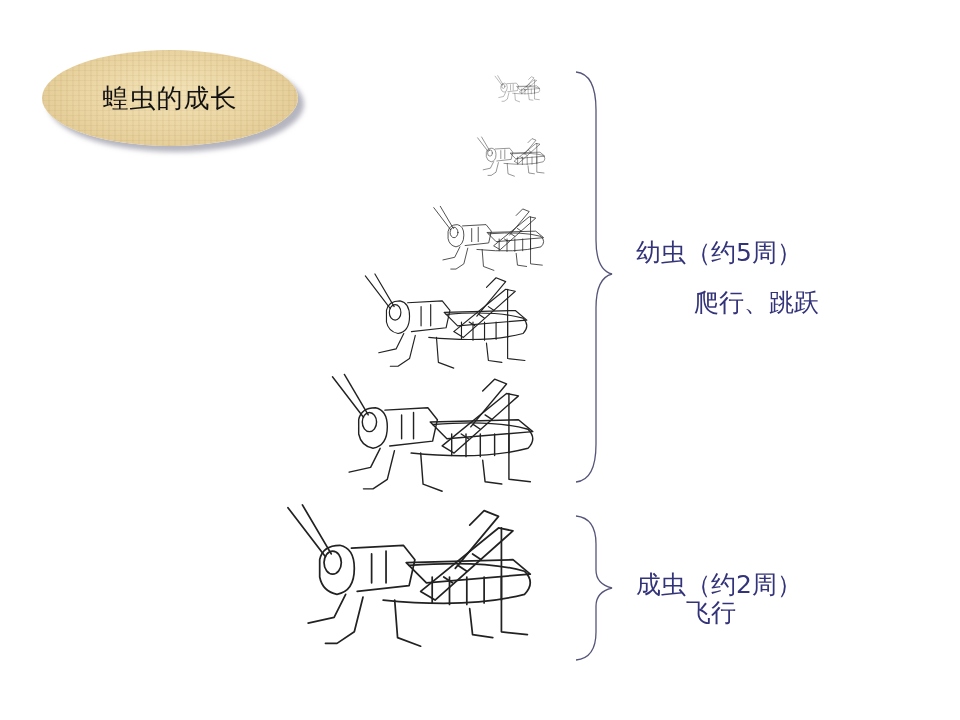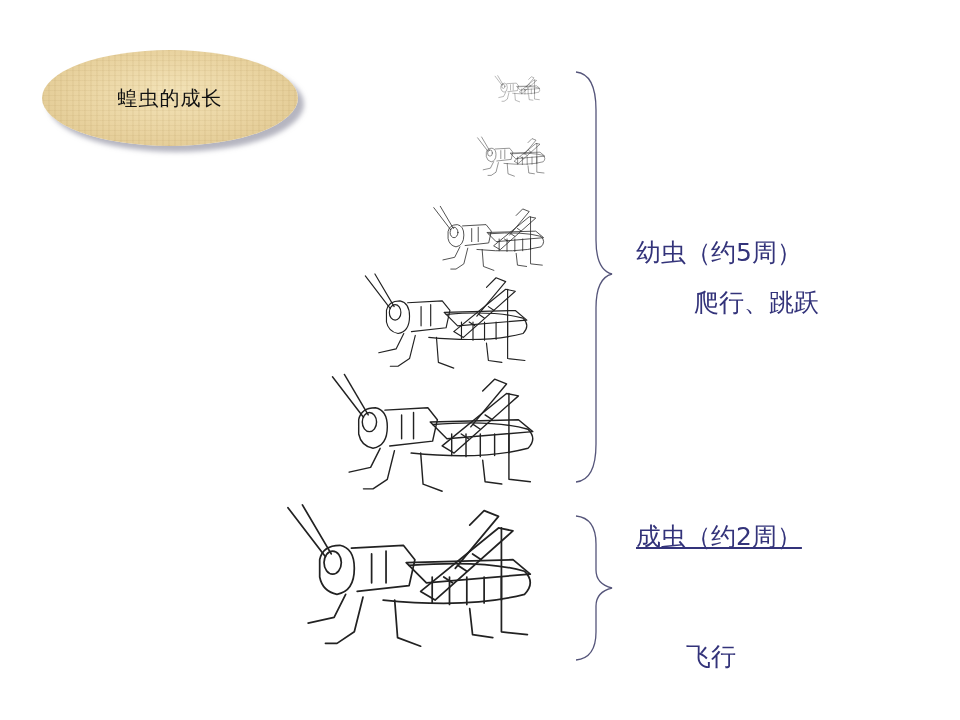--- a/index.html
+++ b/index.html
@@ -12,21 +12,21 @@
       position: absolute; left: 42px; top: 50px; width: 256px; height: 96px;
       border-radius: 50%;
       background:
         repeating-linear-gradient(90deg, rgba(180,150,90,0.10) 0px, rgba(180,150,90,0.10) 2px, transparent 2px, transparent 6px),
         repeating-linear-gradient(0deg, rgba(170,140,80,0.10) 0px, rgba(170,140,80,0.10) 1px, transparent 1px, transparent 5px),
         radial-gradient(ellipse at 50% 45%, #f3e3b8 0%, #e9d3a0 55%, #dcc38a 100%);
       box-shadow: 6px 6px 5px rgba(120,120,140,0.55);
       display: flex; align-items: center; justify-content: center;
     }
     .title-text {
-      font-size: 20px; color: #111; letter-spacing: 1px;
+      font-size: 26px; color: #111; letter-spacing: 1px;
     }
     .grasshopper { position: absolute; }
     .grasshopper svg { display: block; width: 100%; height: 100%; }
     .brace { position: absolute; }
     .brace svg { display: block; width: 100%; height: 100%; }
     .label {
       position: absolute; color: #33337a; font-size: 25px; white-space: nowrap;
     }
   </style>
 </head>
@@ -113,14 +113,14 @@
 
 <div class="brace" style="left:574px; top:514px; width:40px; height:148px;">
   <svg viewBox="0 0 40 148" preserveAspectRatio="none">
     <path d="M2 2 Q22 4 22 30 L22 56 Q22 70 38 74 Q22 78 22 92 L22 118 Q22 144 2 146" fill="none" stroke="#55557a" stroke-width="1.3"></path>
   </svg>
 </div>
 
 <div class="label" style="left:636px; top:236px;text-align:center;">幼虫（约5周）</div>
 <div class="label" style="left:683px; top:286px;margin-left:11px;">爬行、跳跃</div>
 
-<div class="label" style="left:636px; top:520px;text-decoration:underline;">成虫（约2周）</div>
-<div class="label" style="left:686px; top:596px;margin-top:44px;">飞行</div>
+<div class="label" style="left:636px; top:568px;">成虫（约2周）</div>
+<div class="label" style="left:686px; top:596px;">飞行</div>
 
 </body></html>

